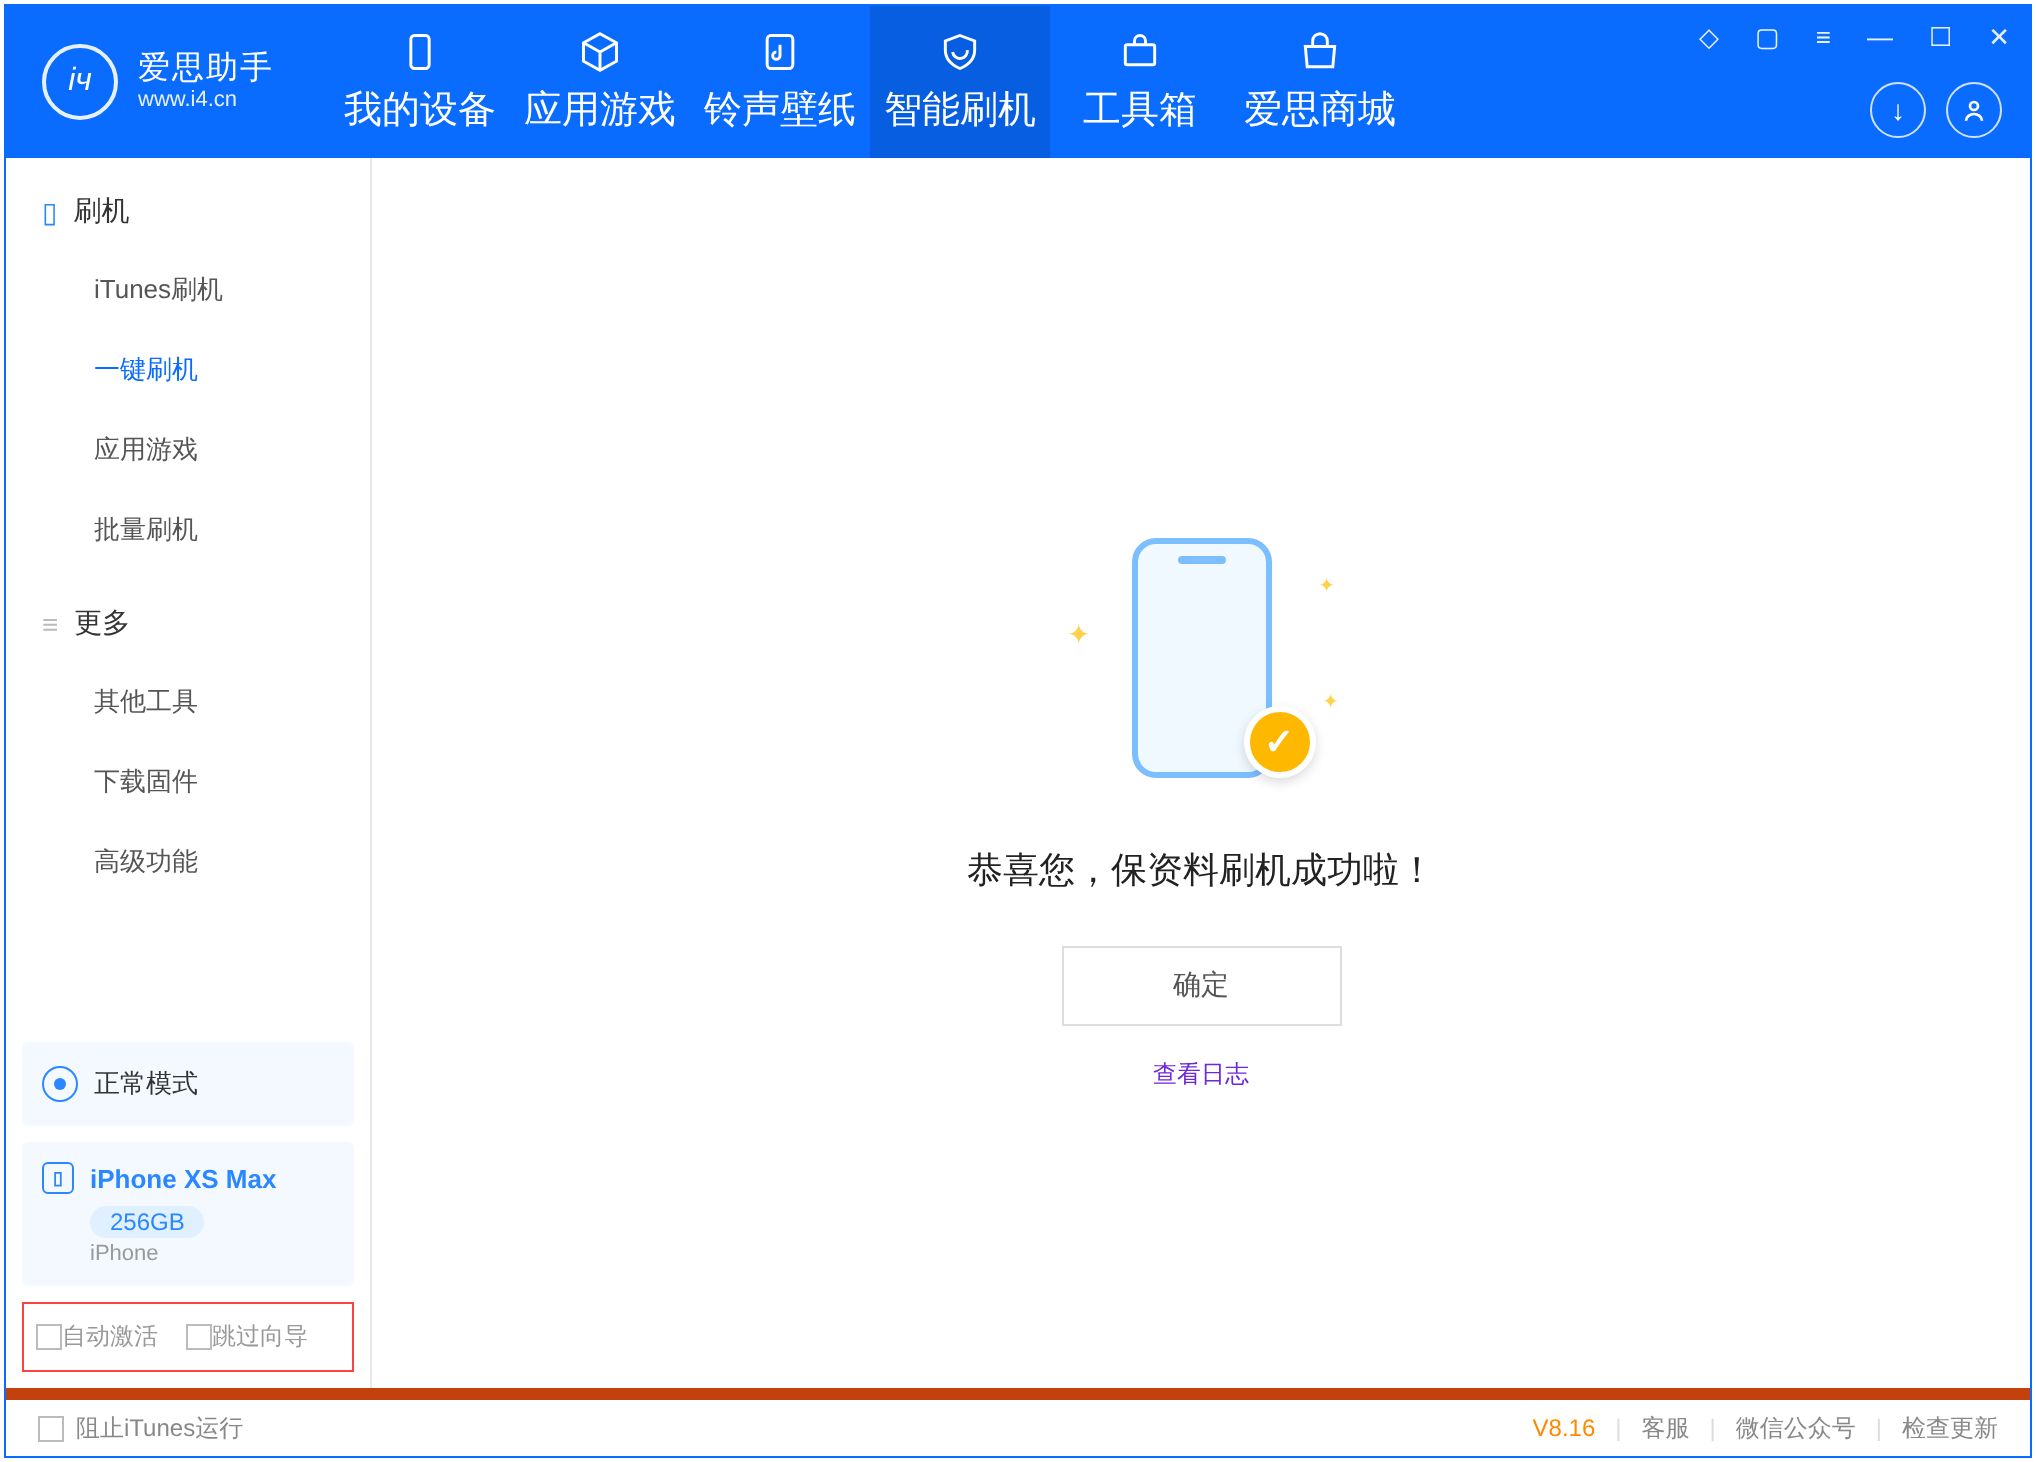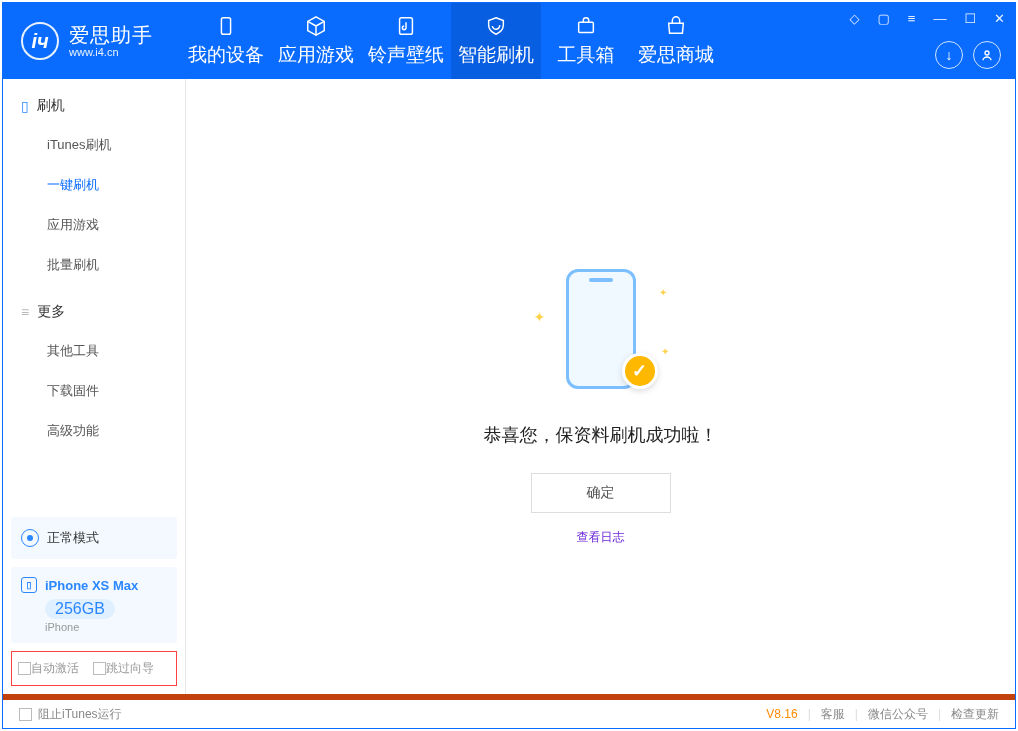--- a/index.html
+++ b/index.html
@@ -1,22 +1,22 @@
 <!DOCTYPE html>
 <html><head>
 <meta charset="utf-8">
 <style>
 * { box-sizing: border-box; margin: 0; padding: 0; font-family: "Microsoft YaHei", sans-serif; }
 body { background: #fff; width: 1018px; height: 731px; overflow: hidden; }
 .app { width: 1014px; height: 727px; border: 1px solid #0a6cff; margin: 2px; display: flex; flex-direction: column; }
 .header { background: linear-gradient(#0a6cff, #0a6cff); height: 76px; display: flex; align-items: stretch; position: relative; }
 .logo-area { display: flex; align-items: center; padding: 0 18px; color: #fff; gap: 10px; }
-.logo-icon { width: 38px; height: 38px; border: 2.5px solid rgba(255,255,255,0.9); border-radius: 50%; display: flex; align-items: center; justify-content: center; font-size: 20px; font-weight: bold; font-style: italic; }
+.logo-icon { width: 38px; height: 38px; border: 2.5px solid rgba(255,255,255,0.9); border-radius: 50%; display: flex; align-items: center; justify-content: center; font-size: 16px; font-weight: normal; font-style: italic; }
 .logo-text { display: flex; flex-direction: column; line-height: 1.1; }
-.logo-title { font-size: 20px; letter-spacing: 1px; }
+.logo-title { font-size: 16px; letter-spacing: 1px; }
 .logo-sub { font-size: 11px; opacity: 0.9; }
 .tabs { display: flex; margin-left: 10px; }
 .tab { width: 90px; display: flex; flex-direction: column; align-items: center; justify-content: center; color: #fff; font-size: 19px; gap: 4px; cursor: pointer; }
 .tab.active { background: rgba(0,0,0,0.12); }
 .tab-icon { width: 24px; height: 24px; display: flex; align-items: center; justify-content: center; }
 .win-controls { position: absolute; right: 6px; top: 6px; display: flex; gap: 10px; color: #fff; font-size: 13px; }
 .win-controls span { cursor: pointer; opacity: 0.9; padding: 2px 4px; }
 .header-circles { position: absolute; right: 14px; bottom: 10px; display: flex; gap: 10px; }
 .circle-btn { width: 28px; height: 28px; border: 1.5px solid rgba(255,255,255,0.8); border-radius: 50%; display: flex; align-items: center; justify-content: center; color: #fff; font-size: 14px; cursor: pointer; }
 .body { flex: 1; display: flex; min-height: 0; }
@@ -27,21 +27,21 @@
 .side-items { }
 .side-item { padding: 11px 0 11px 44px; font-size: 13px; color: #555; cursor: pointer; }
 .side-item.active { color: #0a6cff; }
 .side-bottom { margin-top: auto; }
 .mode-box { margin: 8px; background: #f3f9ff; border-radius: 3px; padding: 12px 10px; display: flex; align-items: center; gap: 8px; font-size: 13px; color: #333; }
 .mode-dot { width: 18px; height: 18px; border: 1.5px solid #2b87ff; border-radius: 50%; display:flex;align-items:center;justify-content:center; position: relative; }
 .mode-dot::after{content:"";width:6px;height:6px;background:#2b87ff;border-radius:50%;}
 .device-box { margin: 0 8px 8px; background: #f3f9ff; border-radius: 3px; padding: 10px 10px; font-size: 13px; color: #333; }
 .device-top { display:flex; align-items:center; gap:8px; font-weight: bold; color:#2b87ff; }
 .device-top .dicon{ width:16px;height:16px;border:1.5px solid #2b87ff;border-radius:3px;display:flex;align-items:center;justify-content:center;font-size:9px;}
-.device-cap { display:inline-block; margin: 6px 0 2px 24px; background:#e1f0ff; color:#2b87ff; border-radius:10px; padding:1px 10px; font-size:16px; }
+.device-cap { display:inline-block; margin: 6px 0 2px 24px; background:#e1f0ff; color:#2b87ff; border-radius:10px; padding:1px 10px; font-size:12px; }
 .device-sub { margin-left: 24px; font-size: 11px; color:#999; }
 .flags-row { margin: 0 8px 8px; padding: 8px 6px; display:flex; gap:14px; font-size:12px; color:#999; border:1.5px solid #ff4040; }
 .flags-row label {display:flex;align-items:center;gap:0;cursor:pointer;}
 .cb { width:13px;height:13px;border:1px solid #bbb;display:inline-block;}
 .main { flex: 1; display: flex; flex-direction: column; align-items: center; justify-content: flex-start; padding-top: 190px; }
 .illus { width: 150px; height: 130px; position: relative; margin-bottom: 24px; }
 .phone { width: 70px; height: 120px; border: 3px solid #7cbfff; border-radius: 12px; background: #f0f9ff; margin: 0 auto; position: relative; }
 .phone::before{content:"";position:absolute;top:6px;left:50%;transform:translateX(-50%);width:24px;height:4px;background:#7cbfff;border-radius:2px;}
 .check-badge { position:absolute; right:18px; bottom:10px; width:36px;height:36px;background:#ffb800;border-radius:50%;display:flex;align-items:center;justify-content:center;color:#fff;font-size:18px;font-weight:bold;border:3px solid #fff;box-shadow:0 2px 6px rgba(0,0,0,0.15);}
 .sparkle{position:absolute;color:#ffd24d;font-size:14px;}

